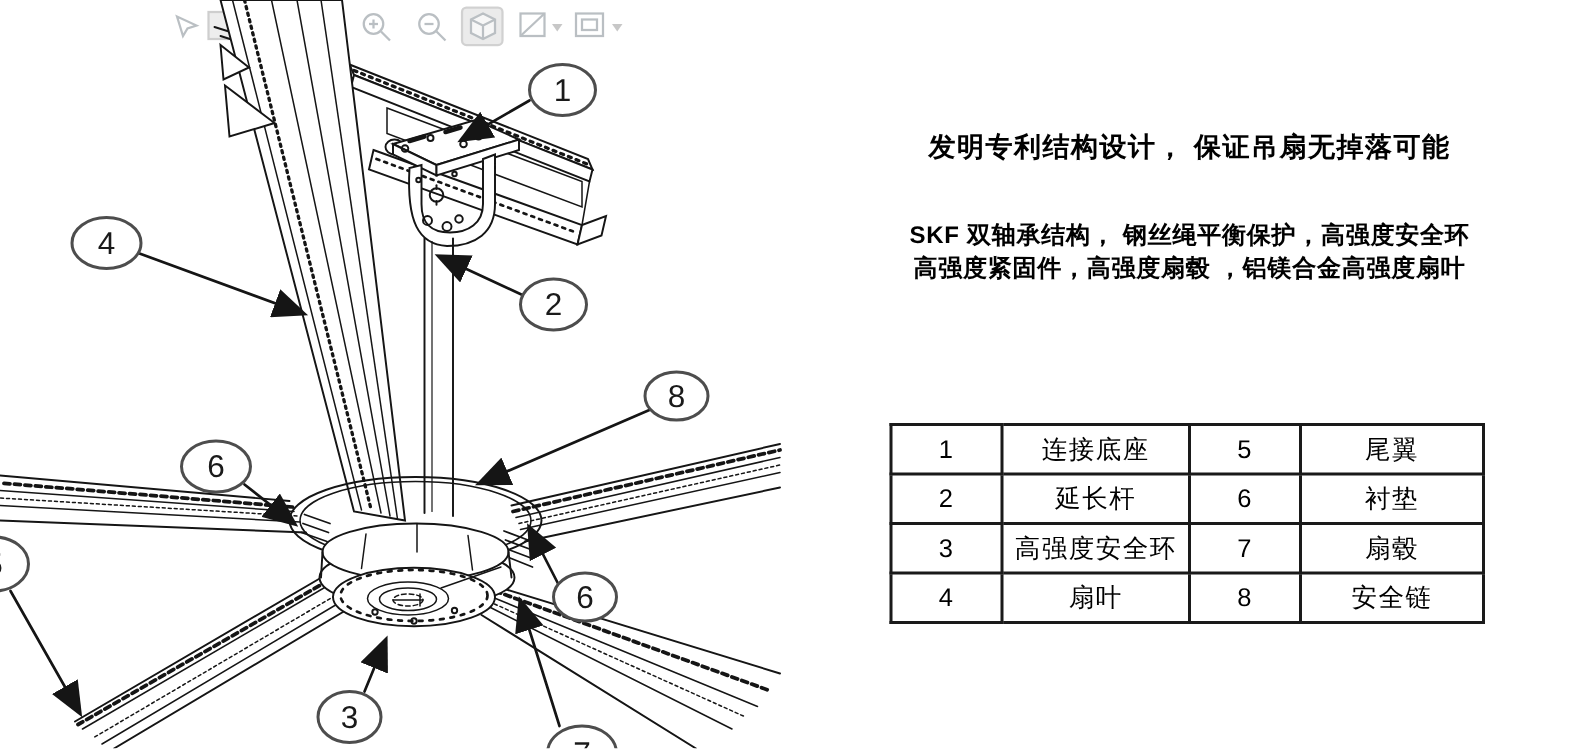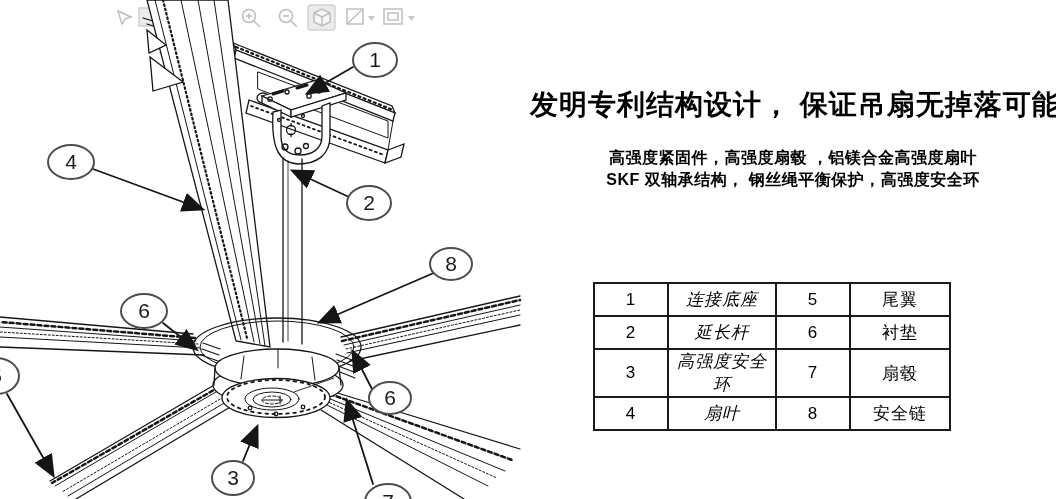--- a/index.html
+++ b/index.html
@@ -4,34 +4,34 @@
 <style>
   * { margin:0; padding:0; box-sizing:border-box; }
   html,body { width:1056px; height:499px; background:#ffffff; overflow:hidden;
               font-family:"Liberation Sans", sans-serif; color:#000; }
   .stage { position:relative; width:1056px; height:499px; background:#fff; }
 
   .diagram-wrap { position:absolute; left:0; top:0; width:530px; height:499px; }
 
   .panel { position:absolute; left:530px; top:0; width:526px; height:499px; }
   .panel-title { position:absolute; left:0; top:86px; width:526px; text-align:center;
-                 font-size:28px; font-weight:bold; letter-spacing:1px; white-space:nowrap; }
+                 font-size:18px; font-weight:bold; letter-spacing:1px; white-space:nowrap; }
   .panel-desc { position:absolute; left:0; top:147px; width:526px; text-align:center;
                 font-size:16px; font-weight:bold; line-height:22px; letter-spacing:0.5px; }
   .panel-desc div { white-space:nowrap; }
 
   table.parts { position:absolute; left:63px; top:282px; border-collapse:collapse;
                 table-layout:fixed; }
   table.parts td { border:2px solid #1a1a1a; height:33px; text-align:center;
                    vertical-align:middle; font-size:17px; font-weight:500;
                    letter-spacing:1px; padding:0; }
   td.c-num1 { width:74px;  font-size:18px; letter-spacing:0; }
-  td.c-name1{ width:108px;font-style:italic; }
+  td.c-name1{ width:125px; }
   td.c-num2 { width:74px;  font-size:18px; letter-spacing:0; }
-  td.c-name2{ width:100px; }
+  td.c-name2{ width:122px; }
 
   svg text.co { font-family:"Liberation Sans", sans-serif; font-size:21px; fill:#1a1a1a; }
 </style>
 </head>
 <body>
 
 <div class="stage">
 
   <div class="diagram-wrap">
   <svg width="530" height="499" viewBox="0 0 530 499">
@@ -253,22 +253,22 @@
         <text class="co" x="451" y="271" text-anchor="middle" stroke="none">8</text>
       </g>
     </g>
   </svg>
   </div>
 
   <div class="panel">
     <div class="panel-title">发明专利结构设计， 保证吊扇无掉落可能</div>
 
     <div class="panel-desc">
+      <div>SKF 双轴承结构， 钢丝绳平衡保护，高强度安全环</div>
       <div>高强度紧固件，高强度扇毂 ，铝镁合金高强度扇叶</div>
-      <div>SKF 双轴承结构， 钢丝绳平衡保护，高强度安全环</div>
     </div>
 
     <table class="parts">
       <tbody>
         <tr>
           <td class="c-num1">1</td>
           <td class="c-name1">连接底座</td>
           <td class="c-num2">5</td>
           <td class="c-name2">尾翼</td>
         </tr>

